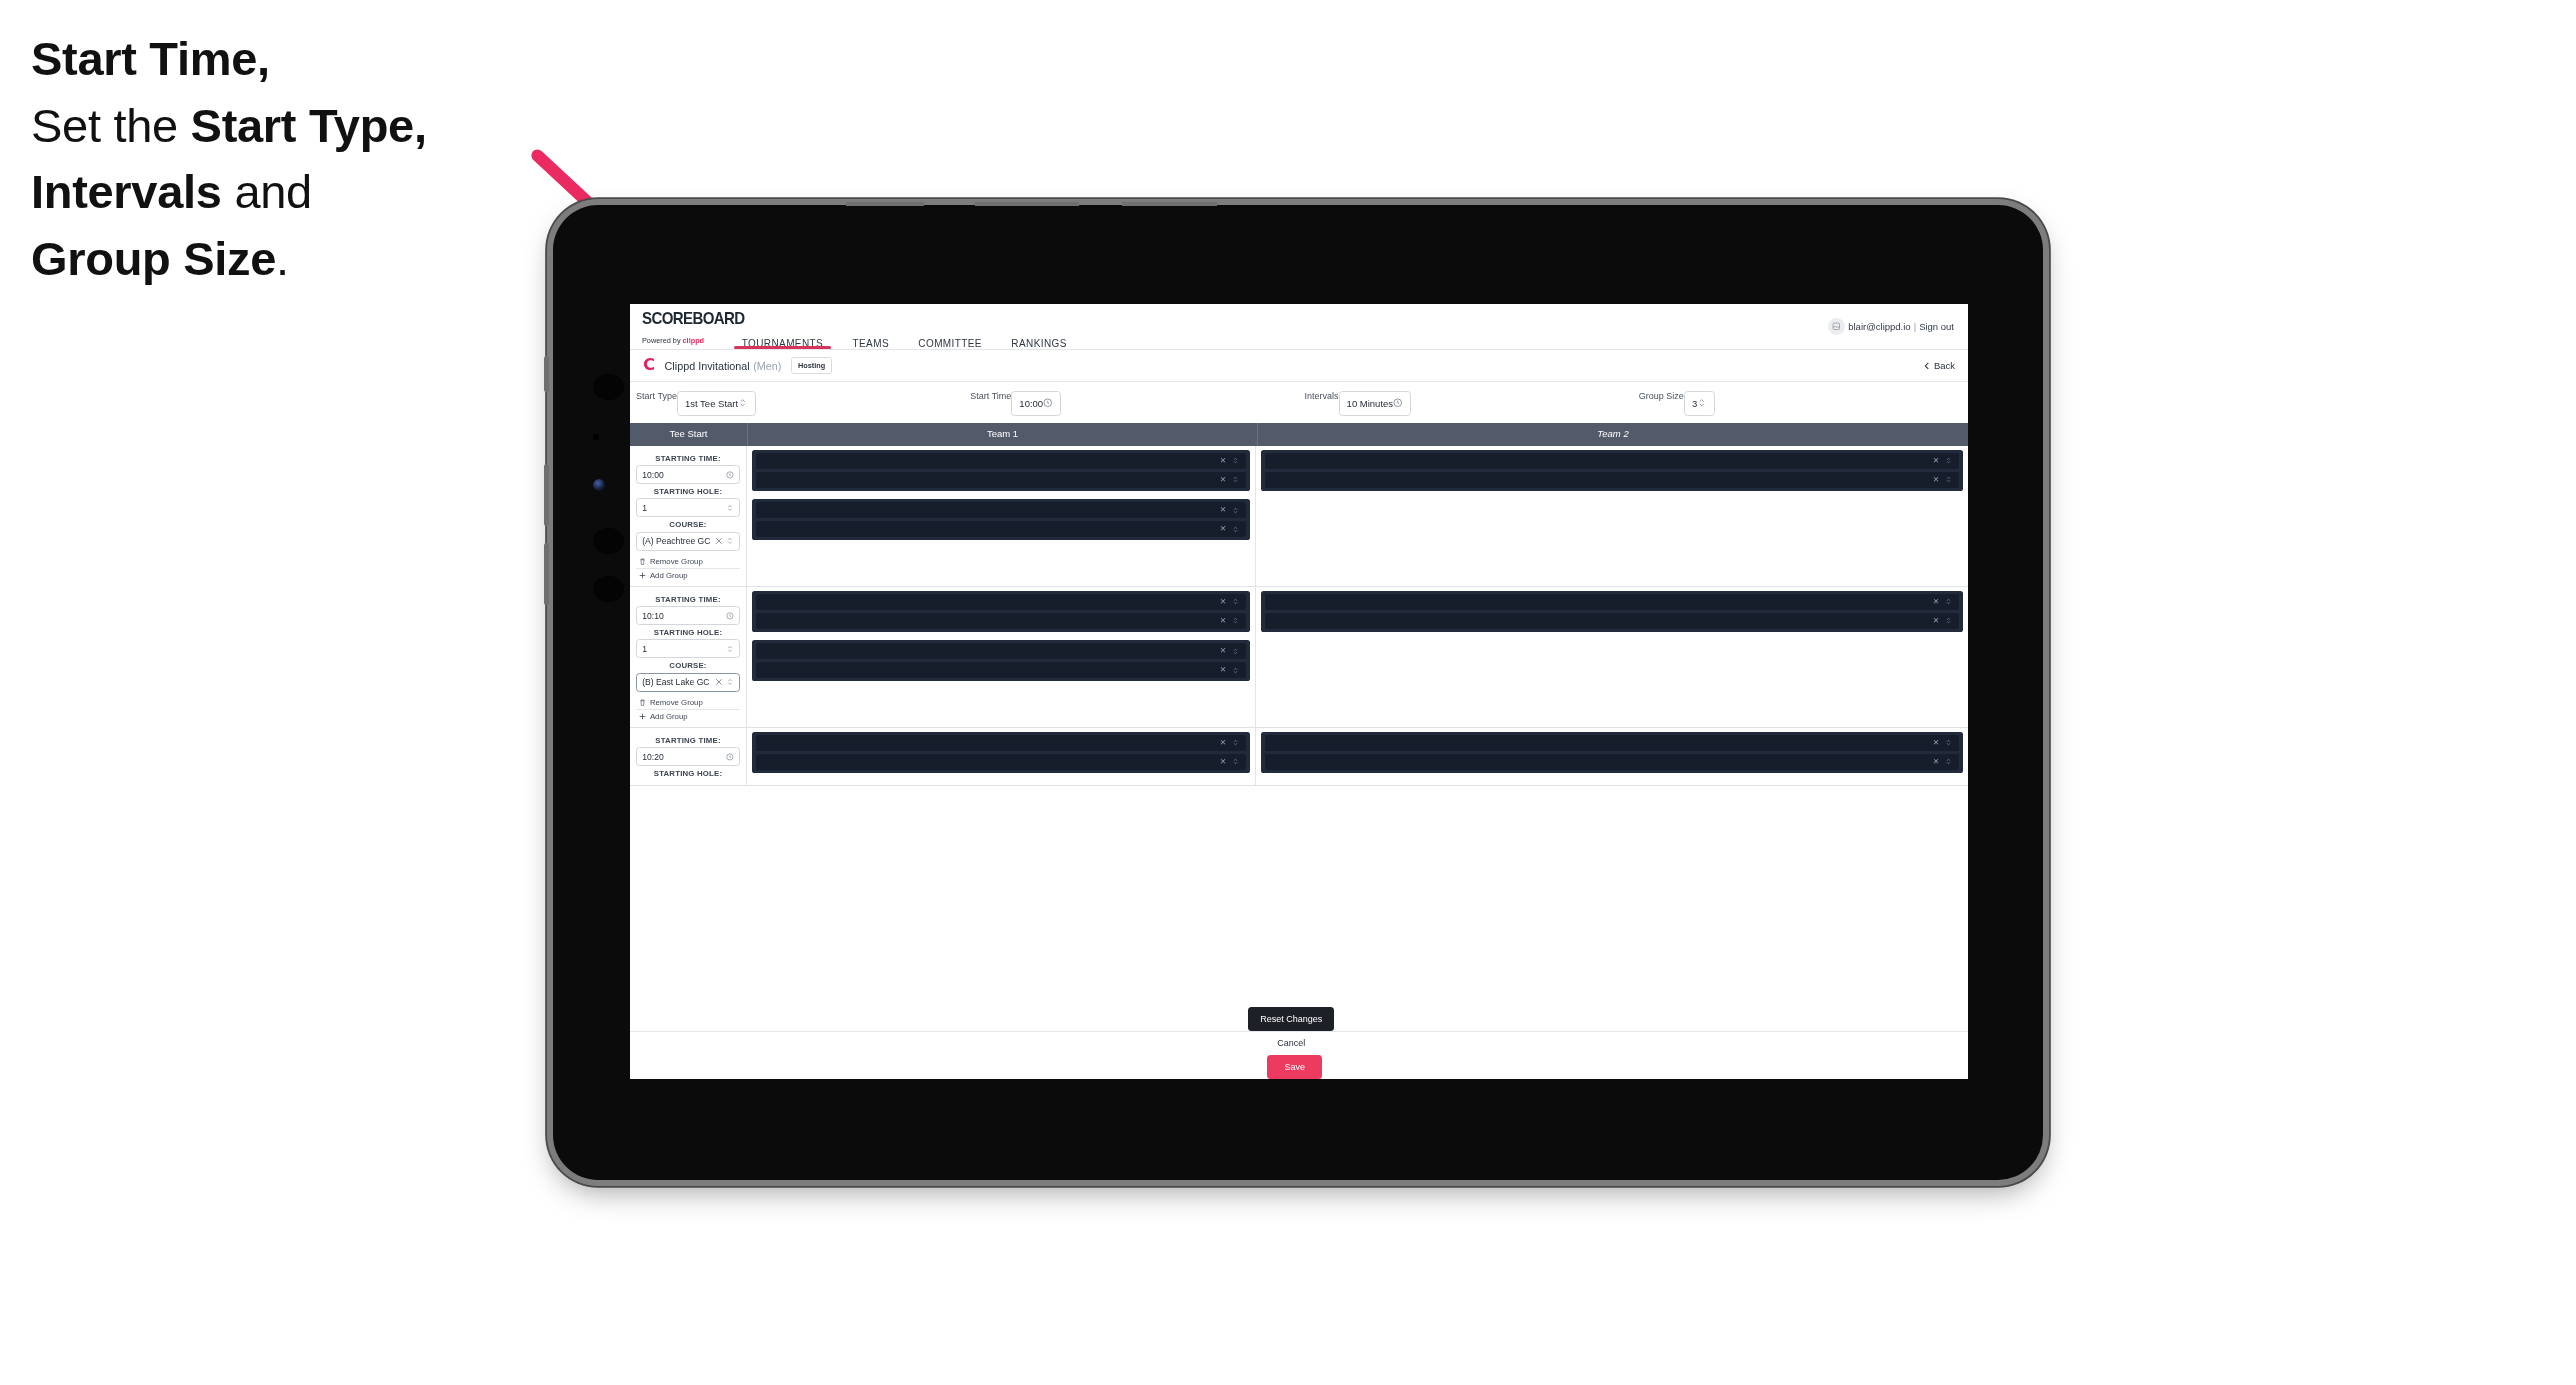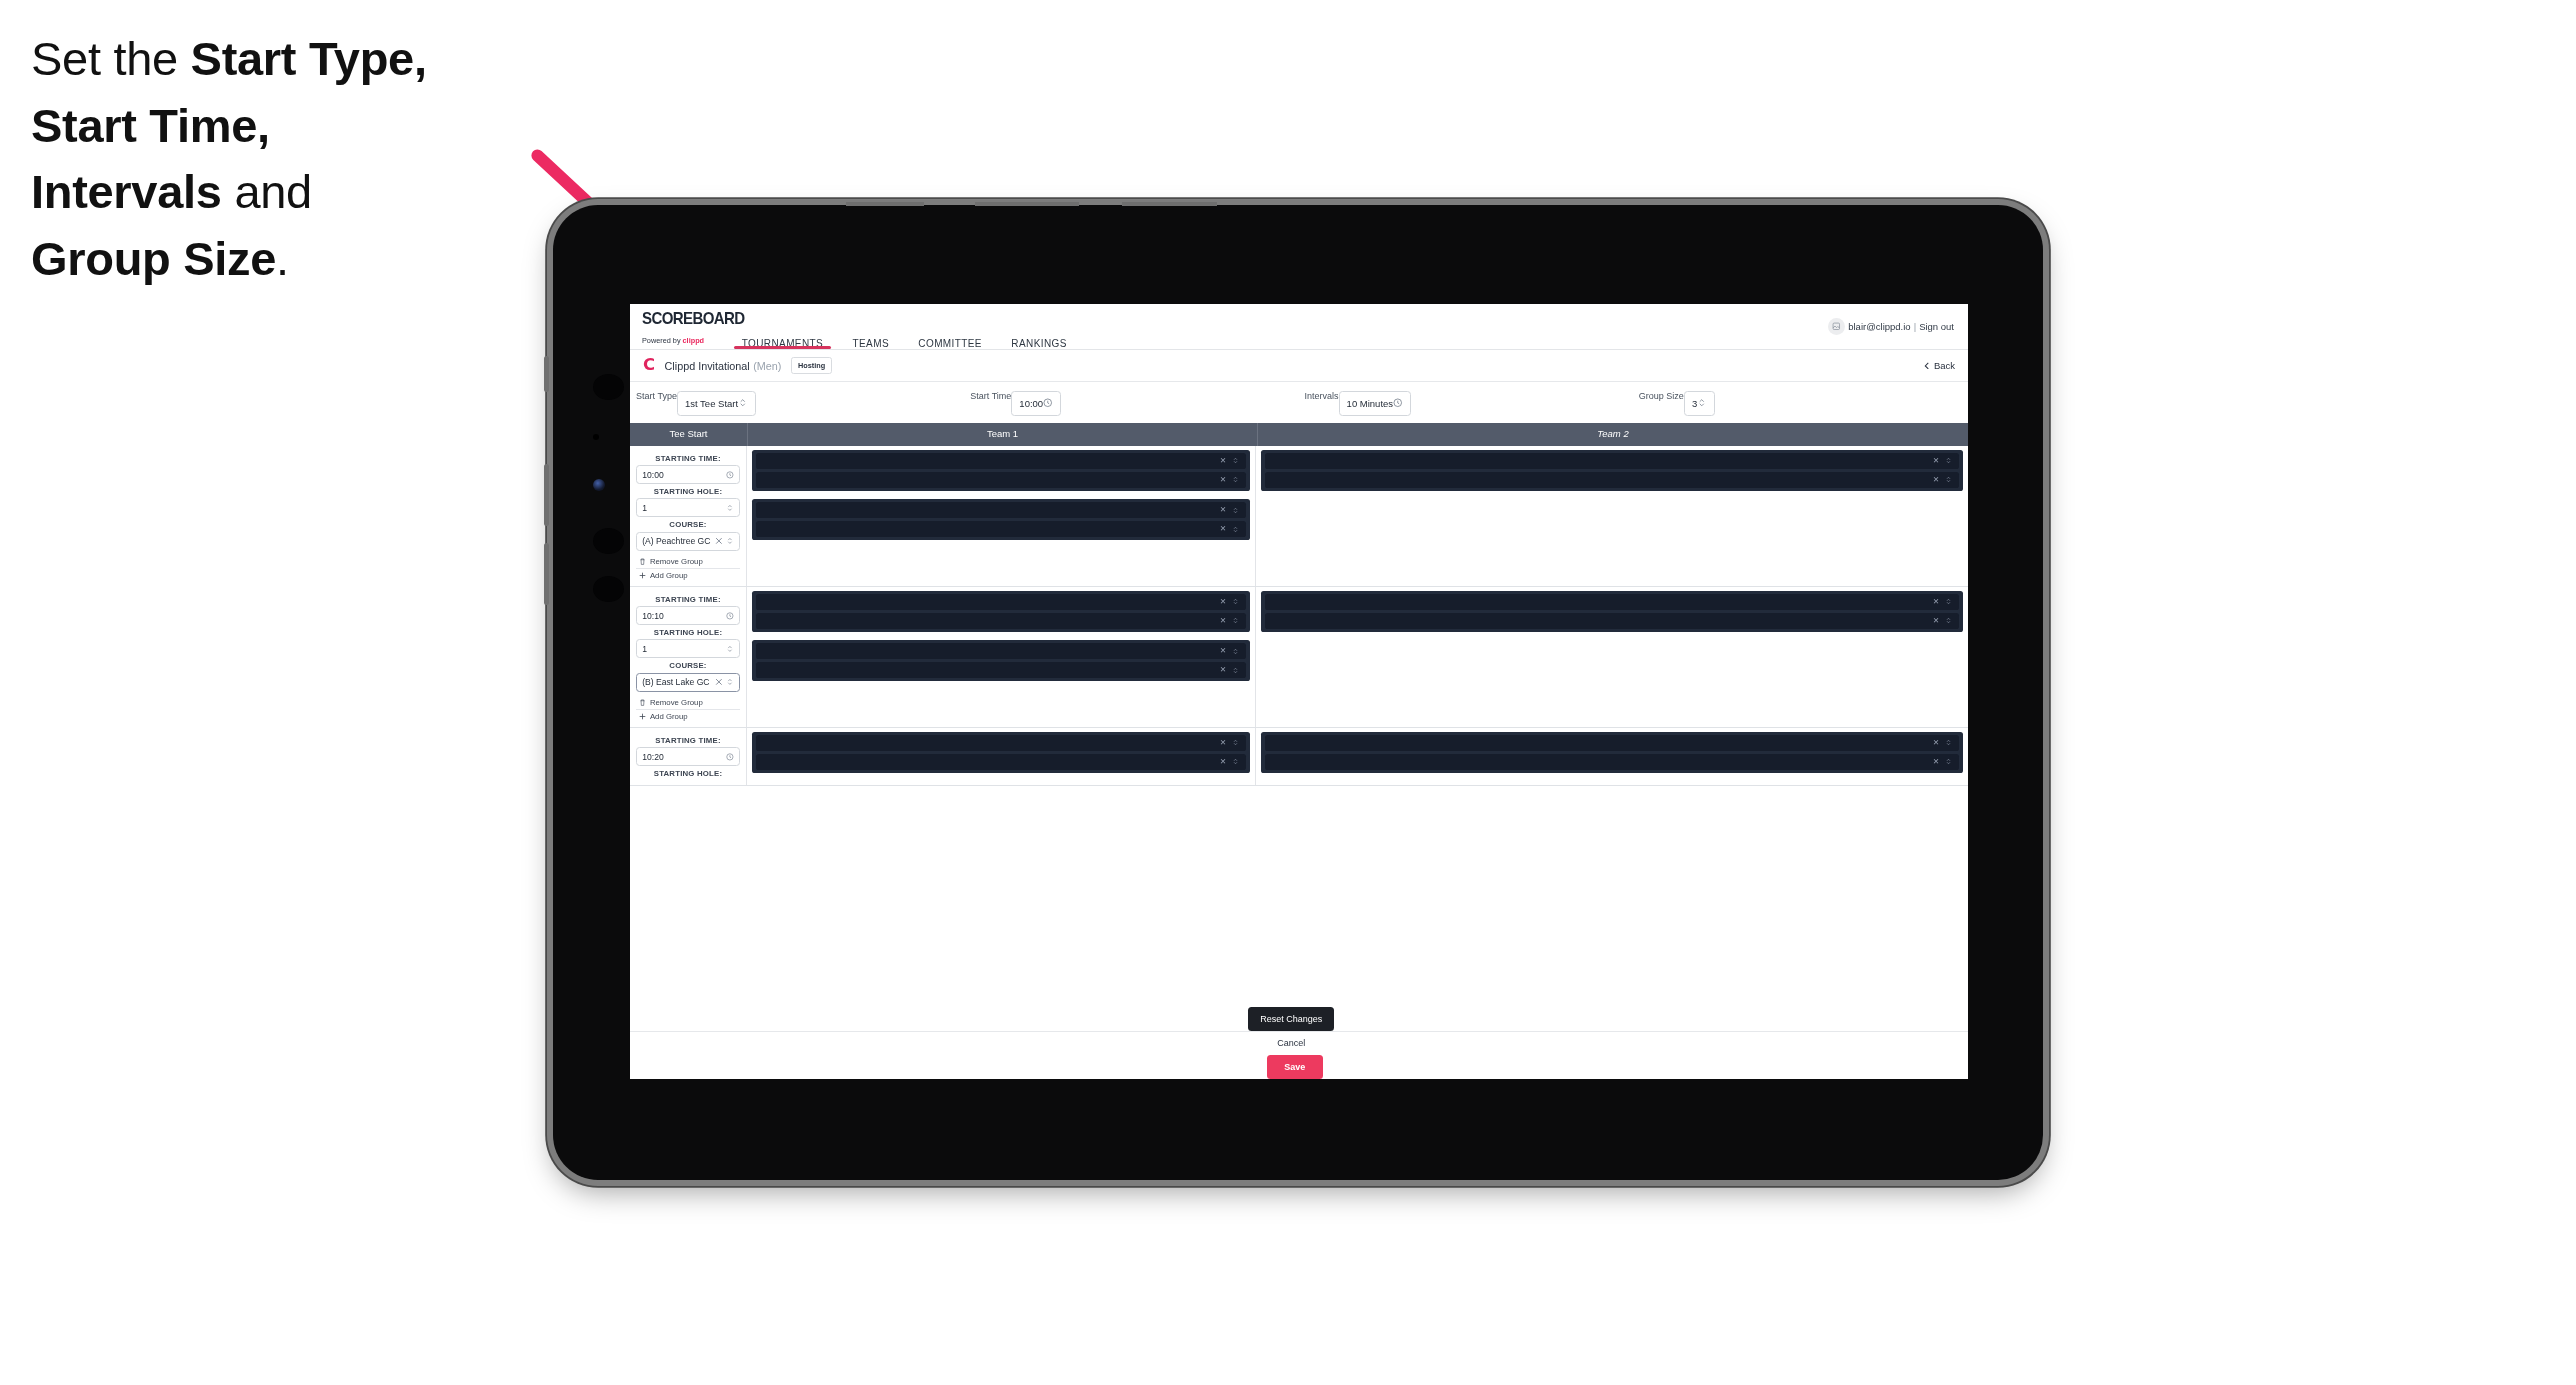--- a/index.html
+++ b/index.html
@@ -114,30 +114,30 @@
 
   
   .foot{
     position:absolute;left:0;right:0;bottom:0;height:47px;background:#fff;
     border-top:0.9px solid #e6e8eb;display:flex;align-items:center;justify-content:flex-end;
     padding-right:15.5px;gap:0;flex-direction:column;
   }
   .btn-reset{background:#1d2026;color:#fff;font-size:9px;border:none;border-radius:3.5px;padding:7px 12px;cursor:pointer;font-family:inherit;}
   .foot-sep{width:0.9px;height:19px;background:#dfe2e6;margin:0 12px;}
   .btn-cancel{background:transparent;border:none;color:#2b3340;font-size:9px;padding:7px 10.4px;cursor:pointer;font-family:inherit;}
-  .btn-save{background:#ed3a5f;color:#fff;border:none;border-radius:3.5px;font-size:9px;padding:7px 17.3px;margin-left:7px;cursor:pointer;font-family:inherit;font-weight:bold;}
+  .btn-save{background:#ed3a5f;color:#fff;border:none;border-radius:3.5px;font-size:9px;padding:7px 17.3px;margin-left:7px;cursor:pointer;font-family:inherit;}
 
   .clip-scroll{overflow:hidden;height:565px;}
 </style>
 </head>
 <body>
 
 <div class="caption">
+  <div><b>Start Time,</b></div>
   <div><span>Set the </span><b>Start Type,</b></div>
-  <div><b>Start Time,</b></div>
   <div><b>Intervals</b><span> and</span></div>
   <div><b>Group Size</b><span>.</span></div>
 </div>
 
 <svg class="arrow-svg" viewBox="0 0 420 380">
   <line x1="33" y1="20" x2="318" y2="285" stroke="#ec2a62" stroke-width="14" stroke-linecap="round"></line>
   <polygon points="372,332 276,292 310,258" fill="#ec2a62"></polygon>
 </svg>
 
 <div class="tablet">

